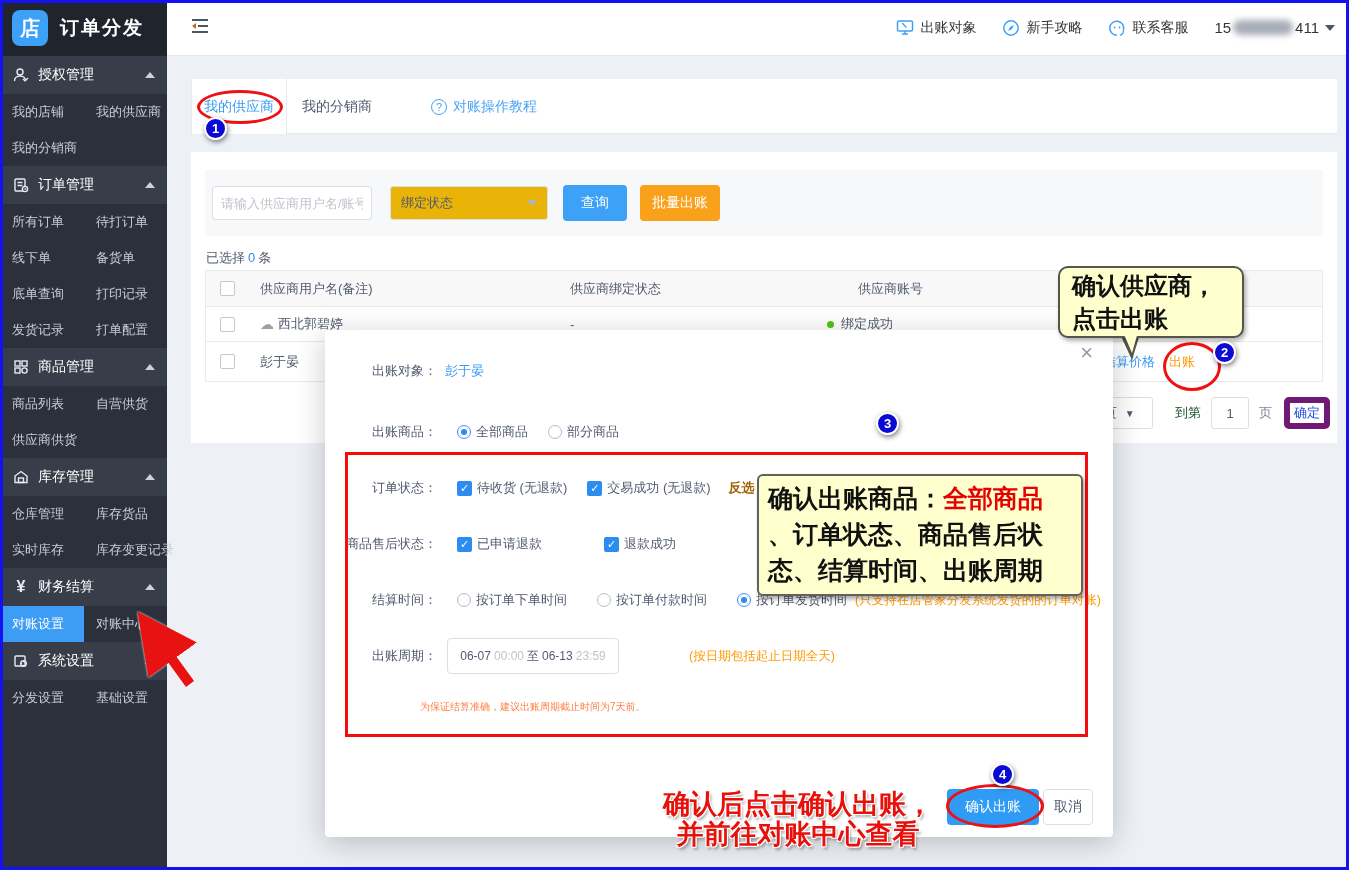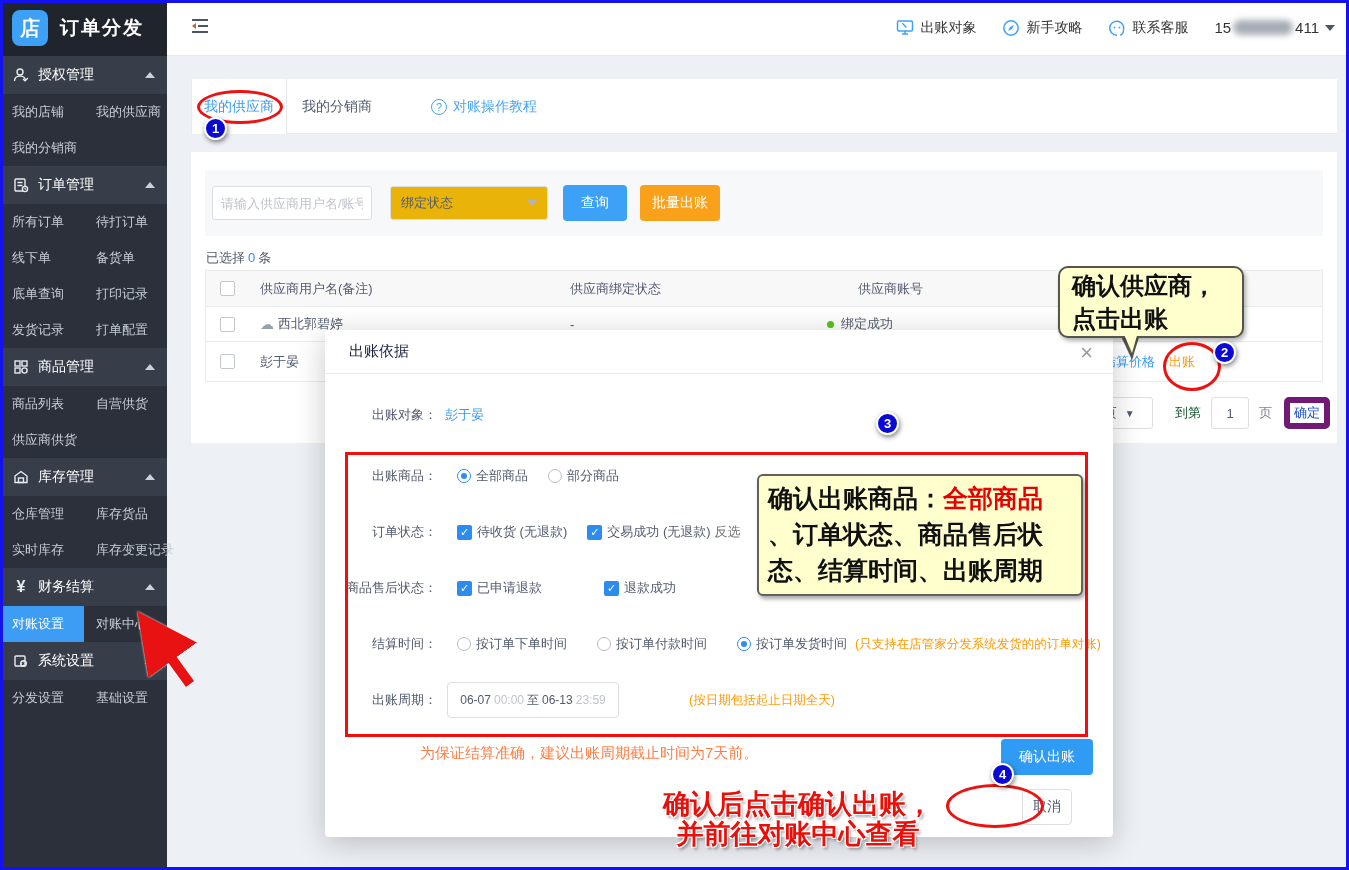--- a/index.html
+++ b/index.html
@@ -87,27 +87,27 @@
   .form-label { width:92px; text-align:right; color:#515a6e; flex:0 0 auto; }
   .target-value { color:#3a9cf6; margin-left:8px; cursor:pointer; }
   .form-rows { margin-top:24px; }
   .form-row { height:56px; display:flex; align-items:center; padding-left:20px; font-size:13px; color:#515a6e; }
   .opt { display:flex; align-items:center; margin-left:20px; white-space:nowrap; }
   .opt:first-of-type { margin-left:10px; }
   .radio { width:14px; height:14px; border:1px solid #b8bcc4; border-radius:50%; background:#fff; position:relative; margin-right:5px; flex:0 0 auto; cursor:pointer; }
   .radio.on { border-color:#2d8cf0; }
   .radio.on::after { content:""; position:absolute; left:3px; top:3px; width:6px; height:6px; border-radius:50%; background:#2d8cf0; }
   .cbx { width:15px; height:15px; background:#2d8cf0; border-radius:2px; color:#fff; font-size:11px; display:flex; align-items:center; justify-content:center; margin-right:5px; flex:0 0 auto; cursor:pointer; }
-  .invert-link { color:#737373; margin-left:4px; cursor:pointer; }
+  .invert-link { color:#a16207; margin-left:18px; cursor:pointer;font-weight:bold; }
   .orange-note { color:#ff9900; font-size:12.5px; margin-left:8px; white-space:nowrap; }
   .period-input { width:172px; height:36px; border:1px solid #dcdee2; border-radius:4px; margin-left:10px; display:flex; align-items:center; justify-content:center; font-size:12px; color:#515a6e; gap:3px; cursor:text; }
   .time-dim { color:#c0c4cc; }
   .period-note { margin-left:70px; }
-  .modal-warning { margin-top:16px; padding-left:95px; font-size:15px; color:#ff7e45; }
-  .modal-footer { position:absolute; right:20px; bottom:12px; display:flex; align-items:center; gap:14px;flex-direction:column; }
+  .modal-warning { margin-top:16px; padding-left:95px; font-size:10px; color:#ff7e45; }
+  .modal-footer { position:absolute; right:20px; bottom:12px; display:flex; align-items:flex-start; gap:4px; }
   .btn-confirm { width:92px; height:36px; background:#2f9bf4; border:none; border-radius:4px; color:#fff; font-size:14px; cursor:pointer; font-family:inherit; }
   .btn-cancel { width:50px; height:36px; background:#fff; border:1px solid #dcdee2; border-radius:4px; color:#515a6e; font-size:14px; cursor:pointer; font-family:inherit; }
 
   
   .anno { font-family:"Liberation Serif","DejaVu Serif",serif; }
   .red-frame { position:absolute; left:345px; top:452px; width:743px; height:285px; border:3px solid #f50d0d; z-index:45; pointer-events:none; }
   .note-box { position:absolute; left:757px; top:474px; width:326px; background:#ffffce; border:2px solid #62625a; border-radius:6px; box-shadow:2px 3px 4px rgba(0,0,0,.35); padding:5px 9px; font-size:25px; font-weight:bold; color:#111; line-height:36px; z-index:50; }
   .note-box .hl { color:#e60000; }
   .bubble { position:absolute; left:1058px; top:266px; width:186px; height:72px; background:#ffffce; border:2px solid #55554c; border-radius:10px; box-shadow:2px 3px 4px rgba(0,0,0,.3); padding:2px 12px; font-size:24px; font-weight:bold; color:#111; line-height:33px; z-index:60; }
   .bubble-tail { position:absolute; left:1120px; top:334px; width:0; height:0; border-left:12px solid transparent; border-right:8px solid transparent; border-top:26px solid #55554c; z-index:59; }
@@ -356,23 +356,20 @@
         <span class="sel-caret">▼</span>
       </div>
       <span class="goto-label">到第</span>
       <input class="page-input" type="text" value="1" style="">
       <span class="page-unit">页</span>
       <button class="btn-goto">确定</button>
     </div>
   </div>
 
   <div class="modal">
-    <div class="modal-header">
-      <span class="modal-title">出账依据</span>
-    </div>
     <span class="modal-close">×</span>
 
     <div class="target-row">
       <span class="form-label">出账对象：</span>
       <span class="target-value">彭于晏</span>
     </div>
 
     <div class="form-rows">
       <div class="form-row">
         <span class="form-label">出账商品：</span>

